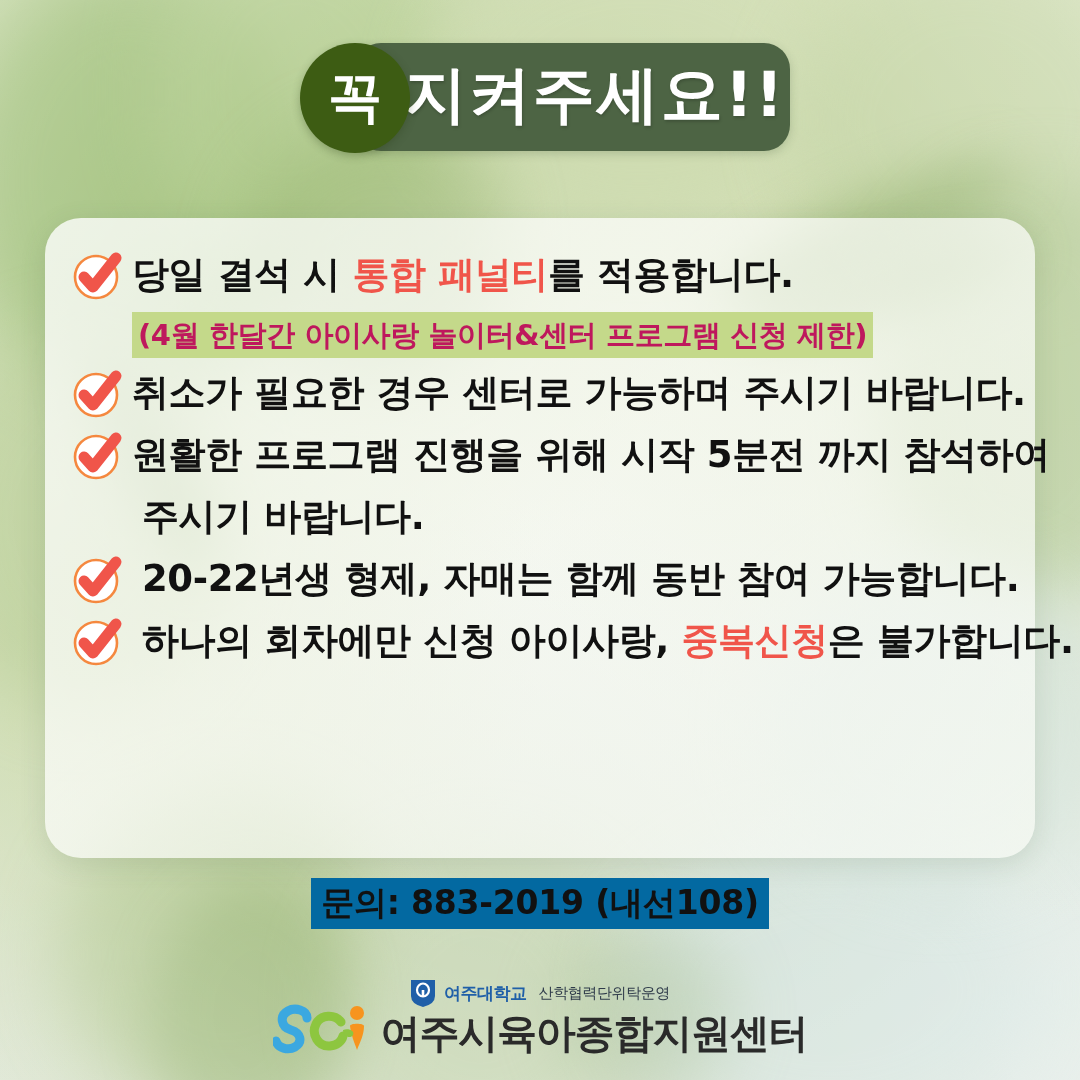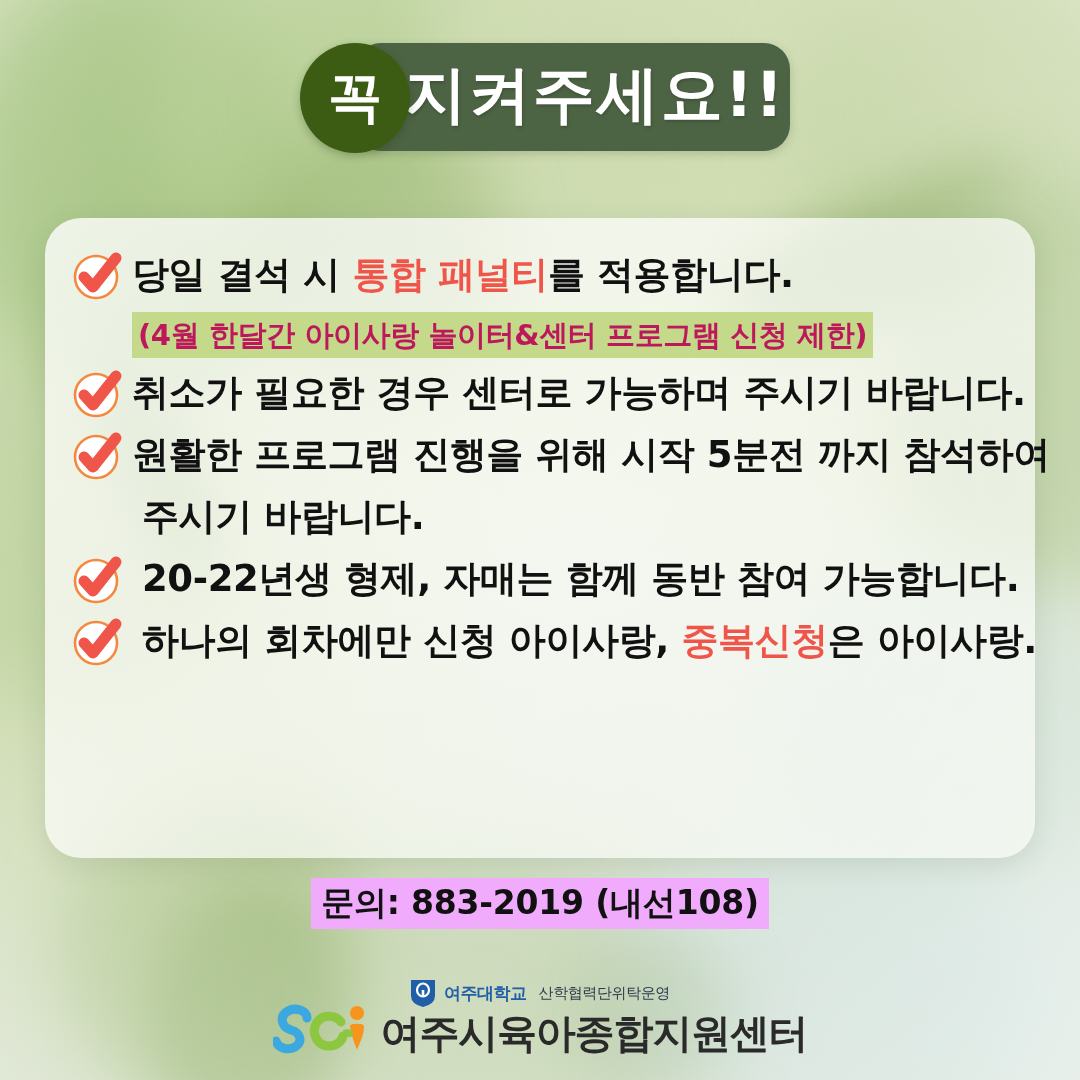--- a/index.html
+++ b/index.html
@@ -211,21 +211,21 @@
   #contact-wrap {
     position: absolute;
     left: 0;
     top: 878px;
     width: 1080px;
     text-align: center;
     z-index: 4;
   }
   #contact {
     display: inline-block;
-    background: #f0abfc;
+    background: #0369a1;
     color: #111111;
     font-size: 33px;
     font-weight: 700;
     letter-spacing: -0.2px;
     padding: 3px 10px;
     white-space: nowrap;
   }
 
   
   #footer {
@@ -366,21 +366,21 @@
   </div>
 
   <div class="rule-row">
     <div class="check-slot">
       <svg class="check-icon" viewBox="0 0 56 56">
         <circle cx="26" cy="30" r="21" fill="#ffffff" stroke="#f5883f" stroke-width="2.6"></circle>
         <path d="M14 30 L23 40 L46 11" fill="none" stroke="#f0554a" stroke-width="11" stroke-linecap="round" stroke-linejoin="round"></path>
       </svg>
     </div>
     <div class="rule-text indented">
-      <span>하나의 회차에만 신청 아이사랑, </span><span class="hl-red">중복신청</span><span>은 아이사랑.</span>
+      <span>하나의 회차에만 신청 아이사랑, </span><span class="hl-red">중복신청</span><span>은 불가합니다.</span>
     </div>
   </div>
 
 </div>
 
 <div id="contact-wrap">
   <span id="contact">문의: 883-2019 (내선108)</span>
 </div>
 
 <div id="footer">

